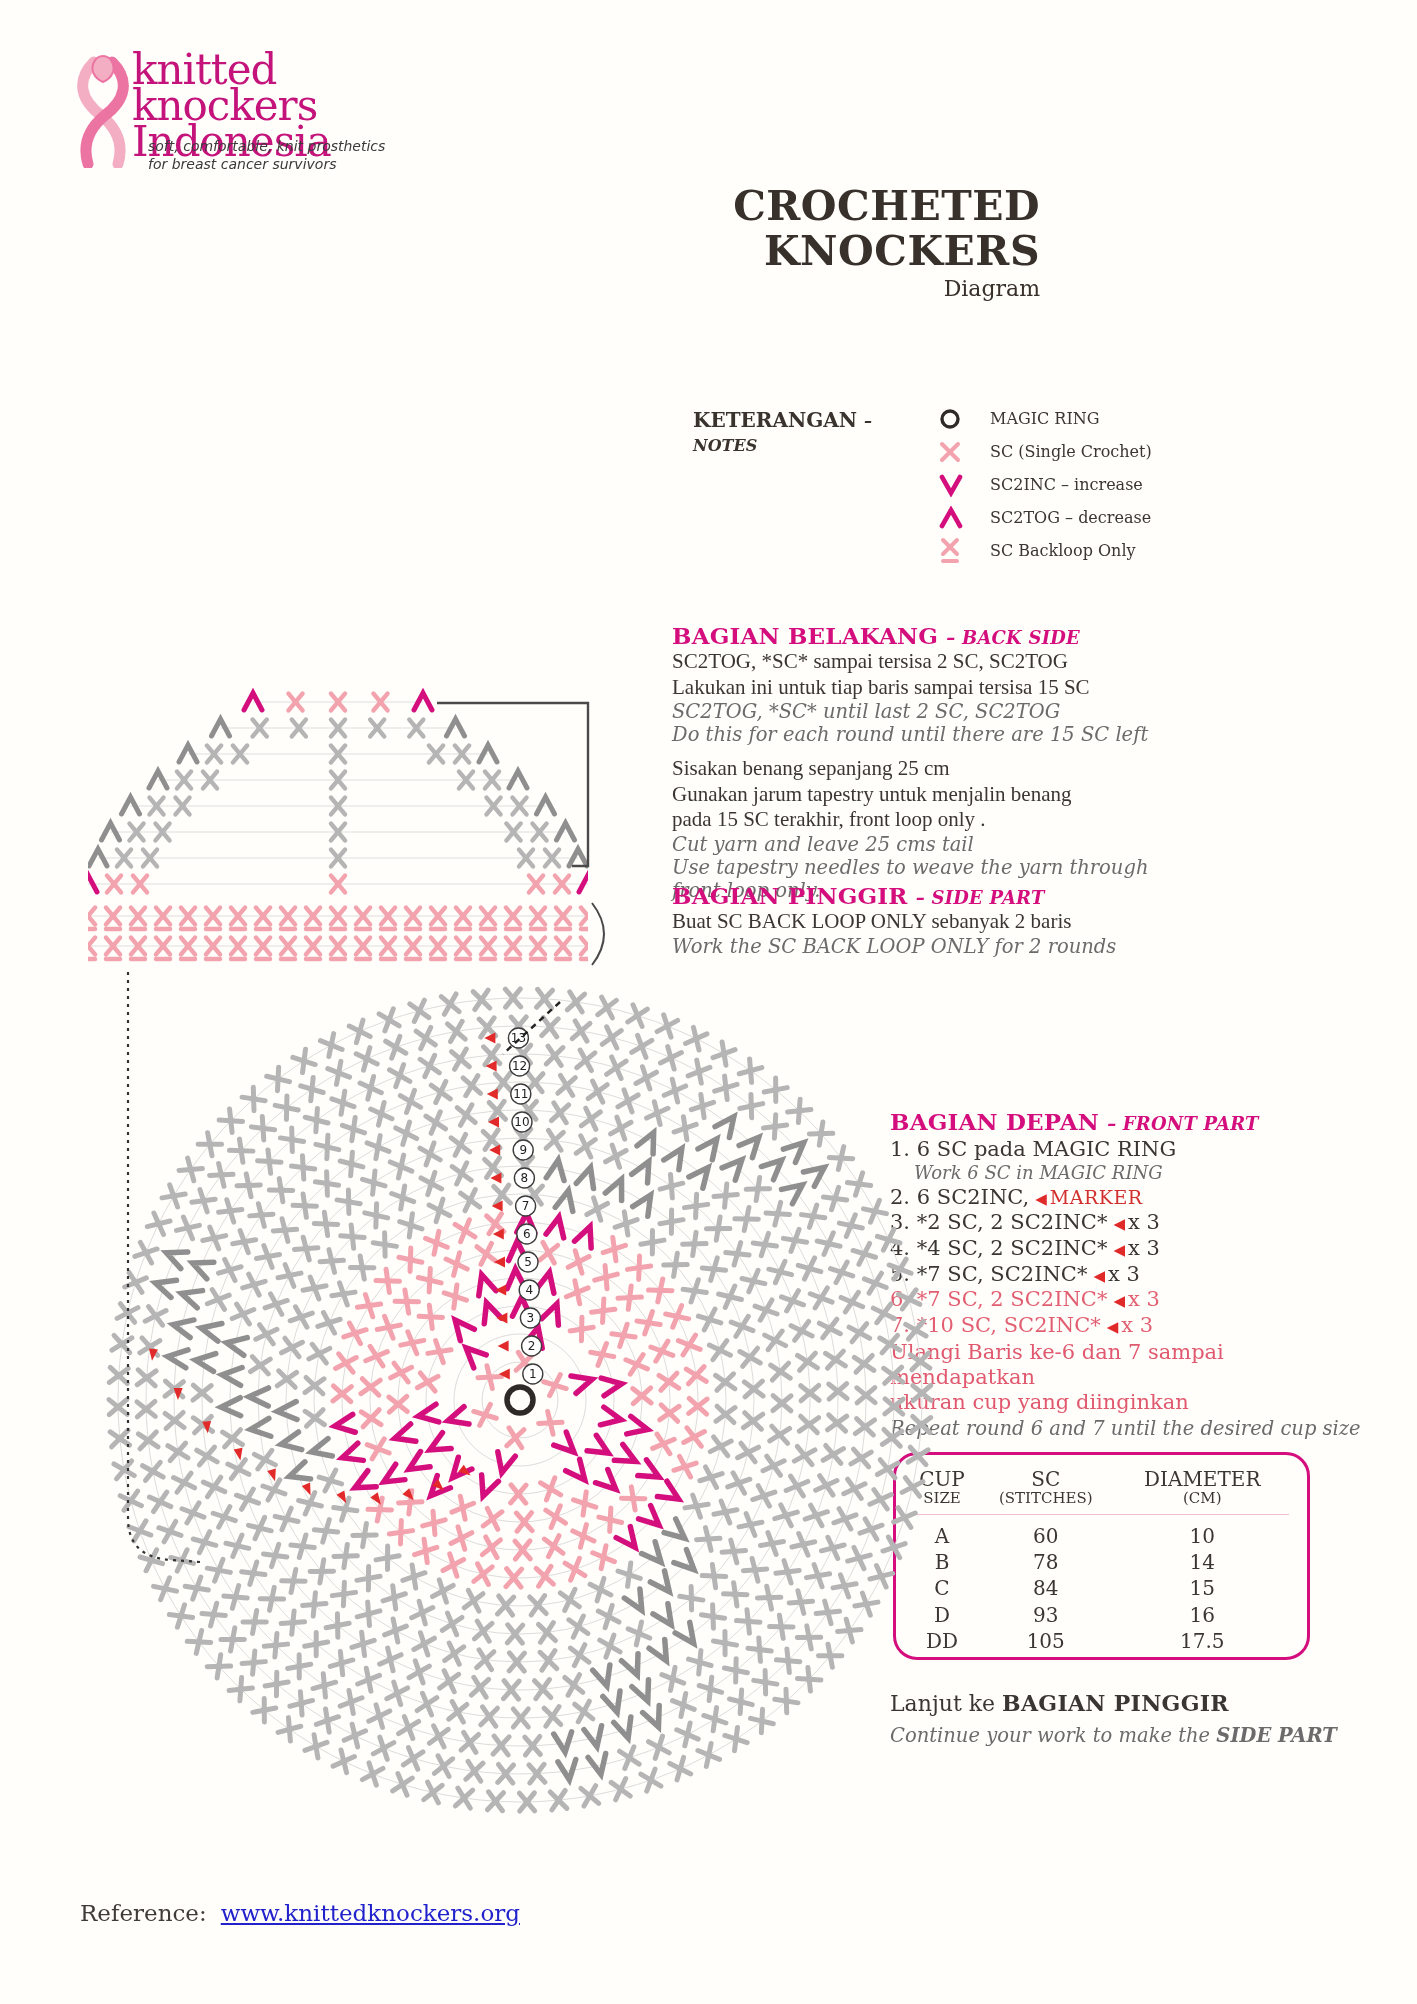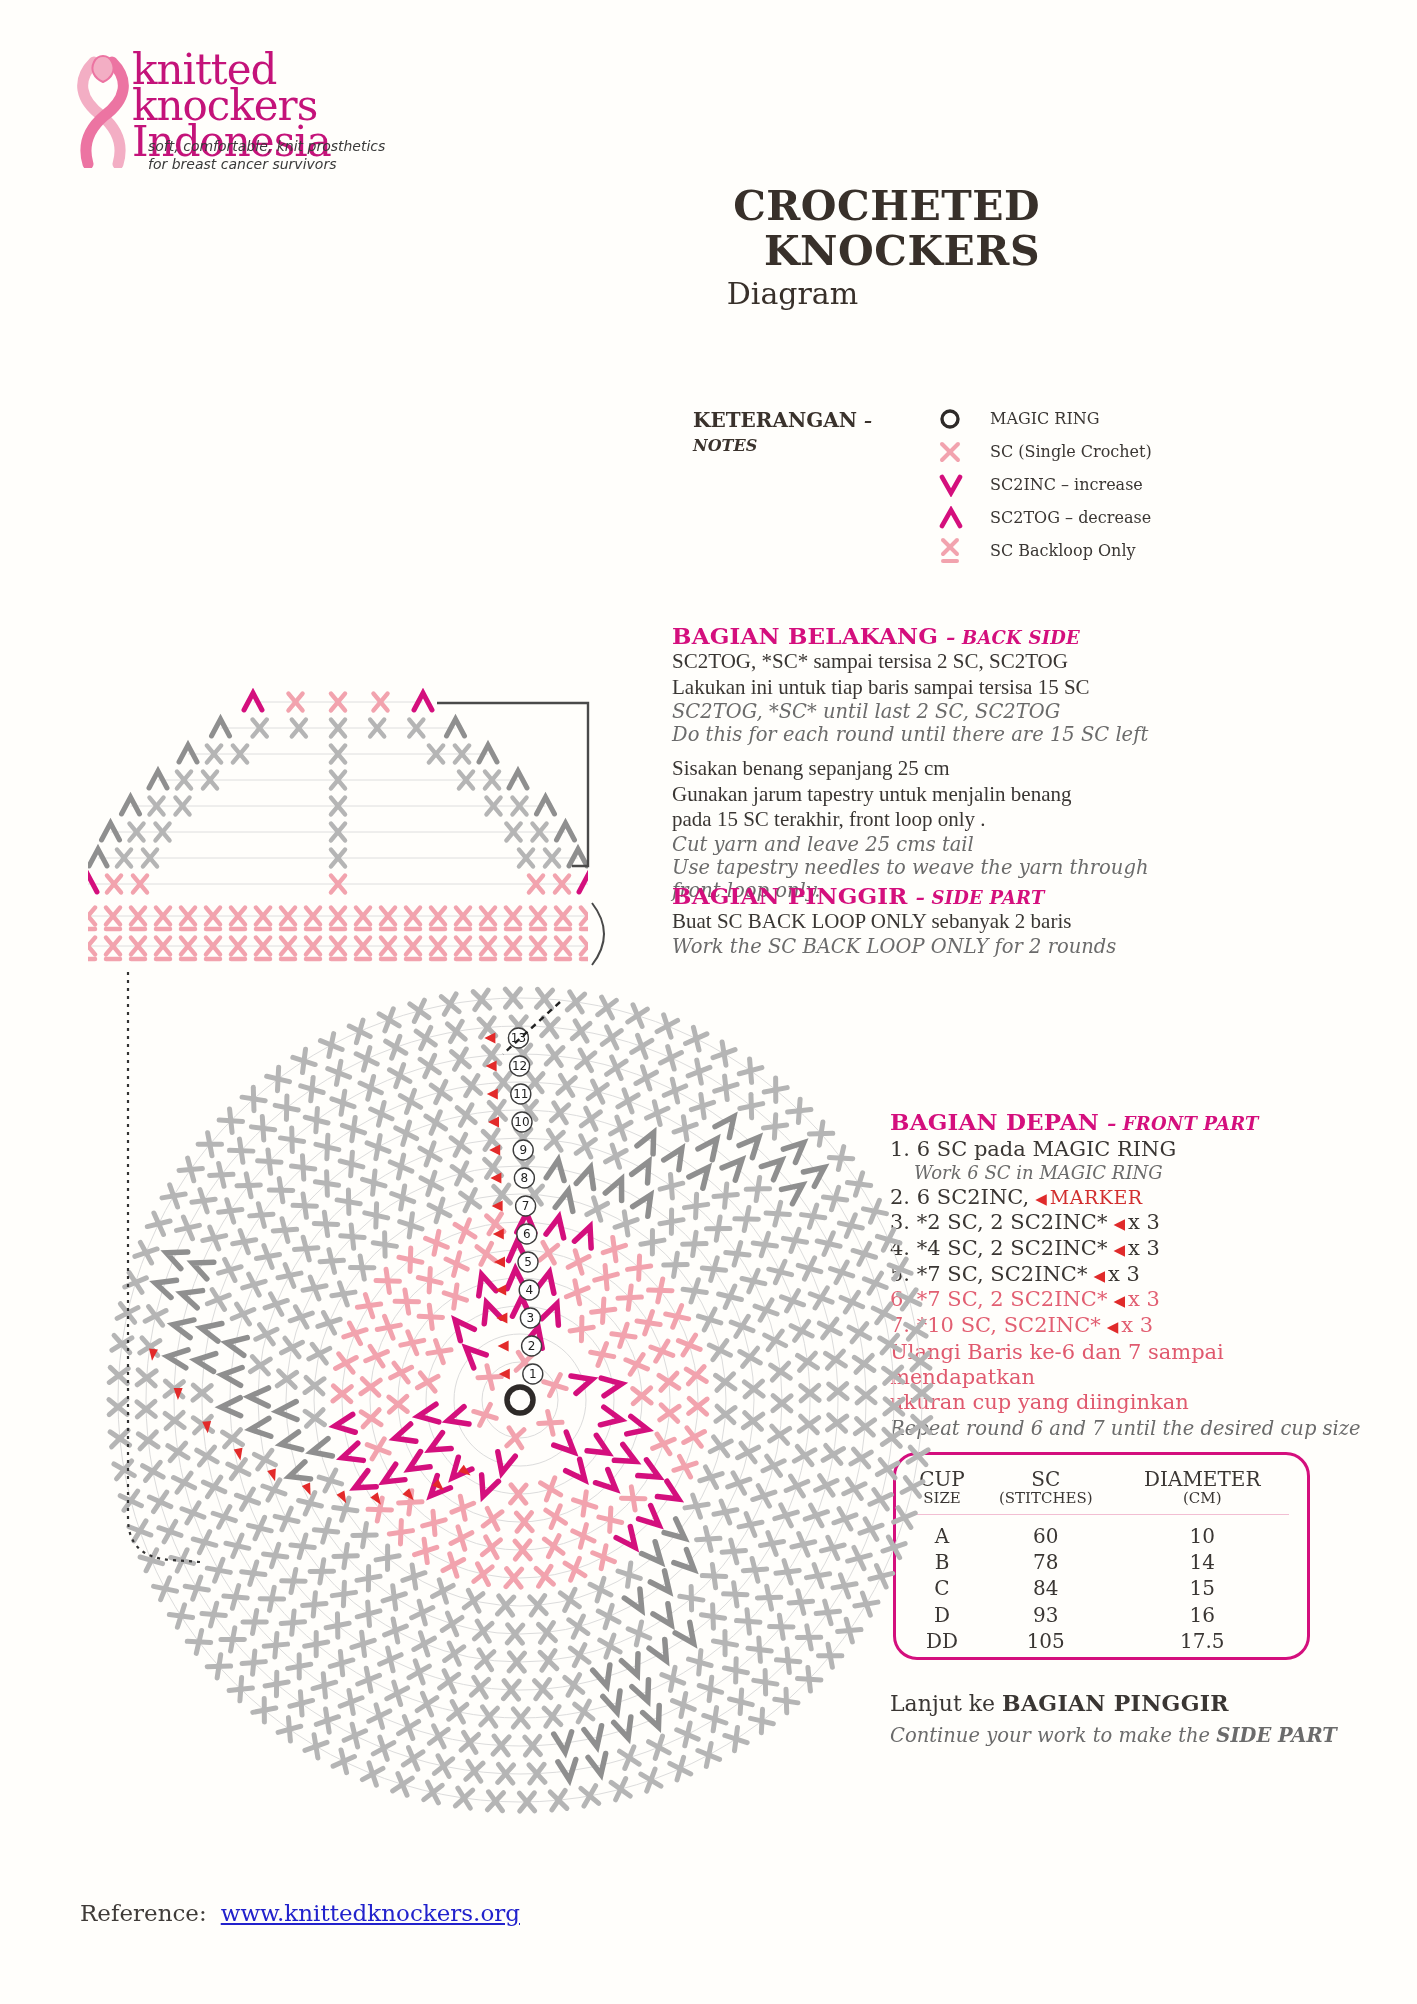--- a/index.html
+++ b/index.html
@@ -11,21 +11,21 @@
   .logo{left:72px;top:50px;width:430px;height:130px;}
   .logo-ribbon{position:absolute;left:0;top:0;}
   .logo-text{position:absolute;left:60px;top:2px;color:#c4137a;line-height:0.86;}
   .logo-line1{font-size:42px;letter-spacing:-1px;}
   .logo-line2{font-size:42px;letter-spacing:-1px;}
   .logo-tag{position:absolute;left:76px;top:88px;font-style:italic;font-size:14px;color:#3a3a3a;line-height:1.25;font-family:"DejaVu Sans",sans-serif;}
 
   
   .title-block{left:545px;top:184px;width:495px;text-align:right;}
   .doc-title{font-size:41px;font-weight:bold;letter-spacing:0.5px;color:#38302a;line-height:1.1;}
-  .doc-subtitle{font-size:30px;color:#38302a;margin-top:2px;text-align:center;}
+  .doc-subtitle{font-size:22px;color:#38302a;margin-top:2px;}
 
   
   .legend-head{left:693px;top:408px;width:245px;font-size:20px;font-weight:bold;color:#3a322c;}
   .legend-head .en{font-style:italic;font-size:16px;}
   .legend-list{left:938px;top:402px;width:330px;}
   .legend-row{display:flex;align-items:center;height:33px;}
   .legend-sym{width:52px;text-align:center;flex:0 0 52px;}
   .legend-label{font-size:16px;color:#3a3633;}
 
   

